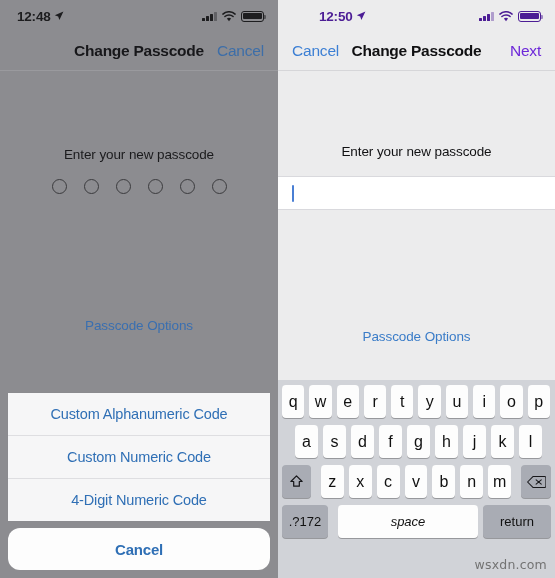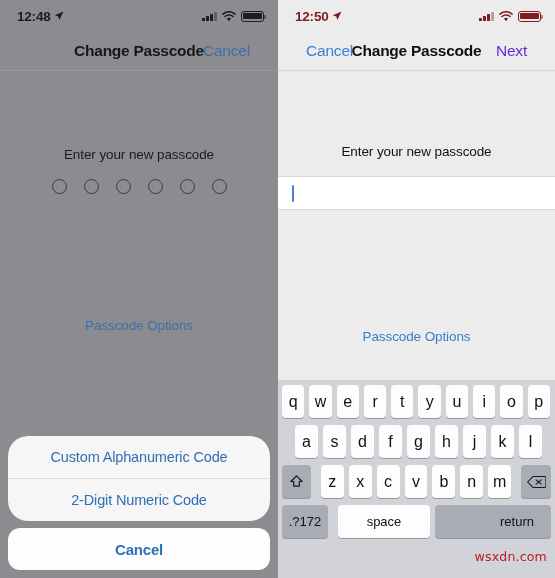--- a/index.html
+++ b/index.html
@@ -46,21 +46,21 @@
   }
   .battery::after{
     content:"";position:absolute;right:-3.2px;top:3px;width:1.8px;height:4px;
     background:currentColor;border-radius:0 1px 1px 0;opacity:.5;
   }
   .battery span{display:block;height:100%;background:currentColor;border-radius:1px;}
 
   
   .navbar{
     height:38px;position:relative;display:flex;align-items:center;
-    box-sizing:border-box;padding:0 28px;
+    box-sizing:border-box;padding:0 14px;
   }
   .nav-title{
     position:absolute;left:0;right:0;text-align:center;
     font-size:15.5px;font-weight:bold;letter-spacing:-.25px;
   }
   .nav-btn{font-size:15.5px;letter-spacing:-.2px;z-index:2;}
 
   
   .phone-left .statusbar,.phone-left .navbar{color:#1d1d1f;}
   .phone-left .nav-title{color:#17171a;}
@@ -80,38 +80,38 @@
   .pcopt-left{
     position:absolute;top:247px;left:0;right:0;text-align:center;
     font-size:13.5px;color:#3a6fb0;letter-spacing:-.1px;
   }
 
   
   .sheet{
     position:absolute;left:8px;right:8px;bottom:0;
   }
   .sheet-group{
-    background:#f6f6f7;border-radius:20px;overflow:hidden;
+    background:#f6f6f7;border-radius:0;overflow:hidden;
     box-shadow:0 0 .5px rgba(0,0,0,.25);
   }
   .sheet-item{
     height:42px;display:flex;align-items:center;justify-content:center;
     font-size:14.5px;color:#2f6fb5;letter-spacing:-.15px;
     border-bottom:1px solid #dedee1;
   }
   .sheet-item:last-child{border-bottom:none;}
   .sheet-cancel{
     margin-top:7px;margin-bottom:8px;
     background:#fdfdfd;border-radius:12px;height:42px;
     display:flex;align-items:center;justify-content:center;
     font-size:15px;font-weight:bold;color:#2f6fb5;letter-spacing:-.2px;
   }
 
   
-  .phone-right .statusbar{color:#7f1d1d;}
+  .phone-right .statusbar{color:#4c1d95;margin-left:24px;}
   .phone-right .navbar{background:#ececed;}
   .phone-right .nav-left{color:#3c7fd4;}
   .phone-right .nav-right{margin-left:auto;color:#6d28d9;}
   .phone-right .nav-title{color:#101012;}
   .right-navline{height:1px;background:#d6d6d9;}
 
   .right-body{position:relative;height:calc(578px - 32px - 38px - 1px);background:#ececed;}
   .prompt-right{
     position:absolute;top:73px;left:0;right:0;text-align:center;
     font-size:13.5px;color:#111113;letter-spacing:-.1px;
@@ -145,29 +145,29 @@
     display:flex;align-items:center;justify-content:center;
     font-size:16px;color:#111;
     box-shadow:0 1px 0 rgba(0,0,0,.28);
   }
   .key.dark{
     background:#a9acb4;box-shadow:0 1px 0 rgba(0,0,0,.28);
   }
   .key.shift{width:29px;height:33px;}
   .key.del{width:30px;height:33px;margin-right:0;}
   .key.num{width:46px;height:33px;font-size:13px;color:#111;}
-  .key.space{flex:1;height:33px;font-size:13px;color:#111;margin-right:5px;}
-  .key.return{width:68px;height:33px;font-size:13px;color:#111;margin-right:0;padding-left:48px;}
+  .key.space{flex:1;height:33px;font-size:13px;color:#111;margin-right:5px;font-style:italic;}
+  .key.return{width:68px;height:33px;font-size:13px;color:#111;margin-right:0;}
   .shift-glyph{font-size:15px;color:#17171a;line-height:1;}
   .del-glyph{font-size:14px;color:#17171a;line-height:1;}
   .kb-bottom{height:30px;}
 
   .watermark{
-    position:absolute;right:8px;bottom:14px;
-    font-size:12.5px;color:#b91c1c;letter-spacing:.2px;
+    position:absolute;right:8px;bottom:6px;
+    font-size:12.5px;color:#737373;letter-spacing:.2px;
     font-family:"DejaVu Sans", sans-serif;
   }
 </style>
 </head>
 <body>
 
 <div class="screens">
 
   <div class="phone-left">
 
@@ -212,21 +212,22 @@
         <span class="dot"></span>
         <span class="dot"></span>
         <span class="dot"></span>
       </div>
 
       <div class="pcopt-left">Passcode Options</div>
 
       <div class="sheet">
         <div class="sheet-group">
           <div class="sheet-item">Custom Alphanumeric Code</div>
-          <div class="sheet-item">2-Digit Numeric Code</div>
+          <div class="sheet-item">Custom Numeric Code</div>
+          <div class="sheet-item">4-Digit Numeric Code</div>
         </div>
         <div class="sheet-cancel">Cancel</div>
       </div>
     </div>
   </div>
 
   <div class="phone-right">
 
     <div class="statusbar">
       <div class="clock">

